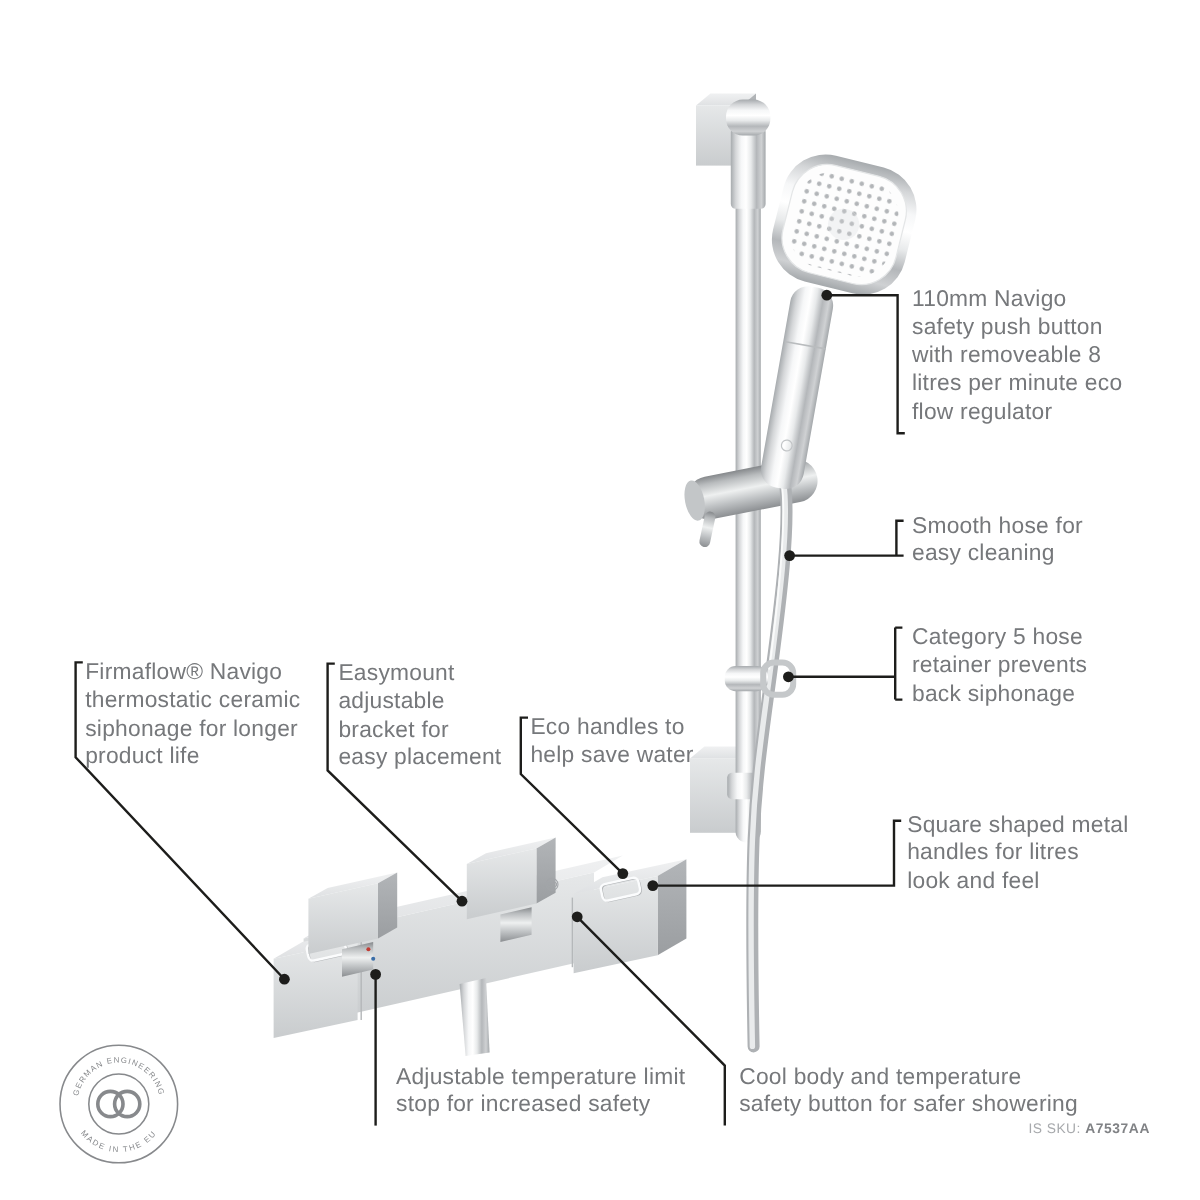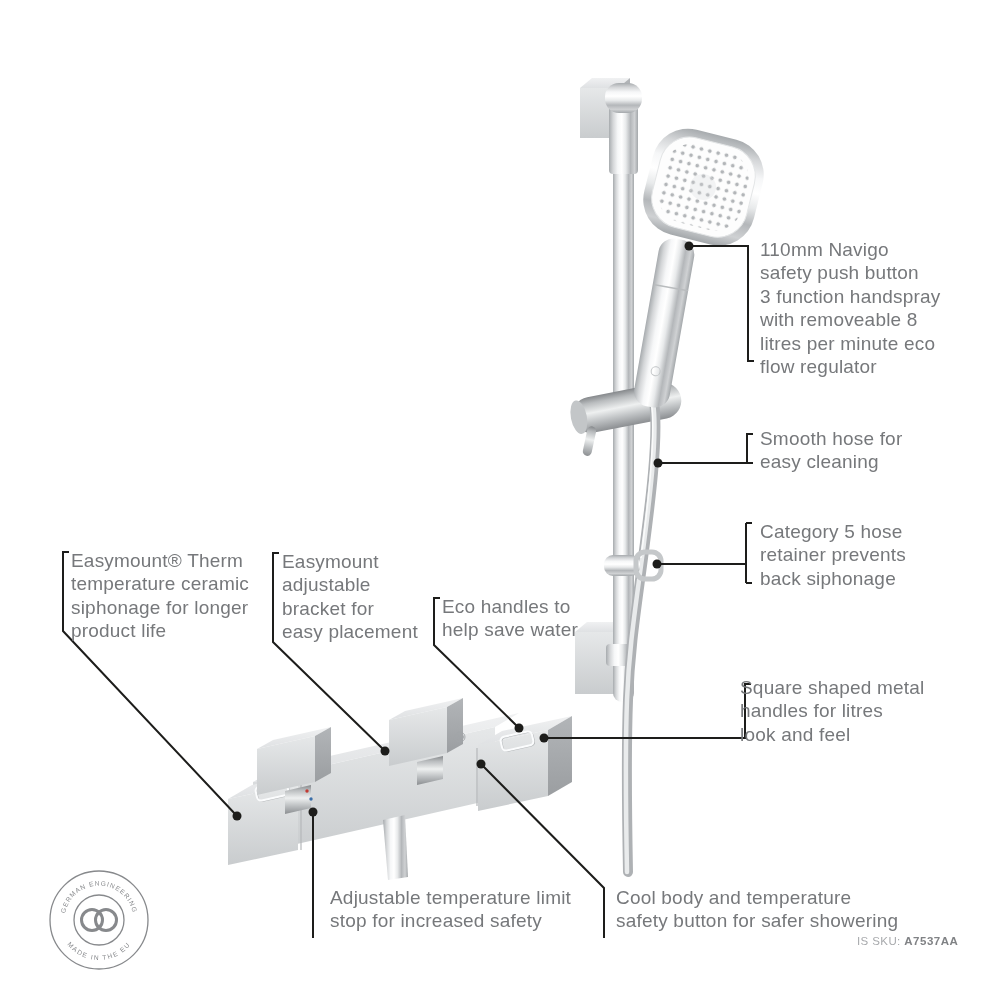--- a/index.html
+++ b/index.html
@@ -200,46 +200,45 @@
     <g fill="none" stroke="#87898c" stroke-width="3">
       <circle cx="-7" cy="0" r="10.5"></circle>
       <circle cx="7" cy="0" r="10.5"></circle>
     </g>
   </g>
 </svg>
 
 <div class="callout" style="left:760px;top:238px">
   <span>110mm Navigo</span>
   <span>safety push button</span>
-  <span>3 function handspray</span>
   <span>with removeable 8</span>
   <span>litres per minute eco</span>
   <span>flow regulator</span>
 </div>
 
 <div class="callout" style="left:760px;top:427px">
   <span>Smooth hose for</span>
   <span>easy cleaning</span>
 </div>
 
 <div class="callout" style="left:760px;top:520px">
   <span>Category 5 hose</span>
   <span>retainer prevents</span>
   <span>back siphonage</span>
 </div>
 
-<div class="callout" style="left:740px;top:676px">
+<div class="callout" style="left:756px;top:676px">
   <span>Square shaped metal</span>
   <span>handles for litres</span>
   <span>look and feel</span>
 </div>
 
 <div class="callout" style="left:71px;top:549px">
-  <span>Easymount® Therm</span>
-  <span>temperature ceramic</span>
+  <span>Firmaflow® Navigo</span>
+  <span>thermostatic ceramic</span>
   <span>siphonage for longer</span>
   <span>product life</span>
 </div>
 
 <div class="callout" style="left:282px;top:550px">
   <span>Easymount</span>
   <span>adjustable</span>
   <span>bracket for</span>
   <span>easy placement</span>
 </div>

